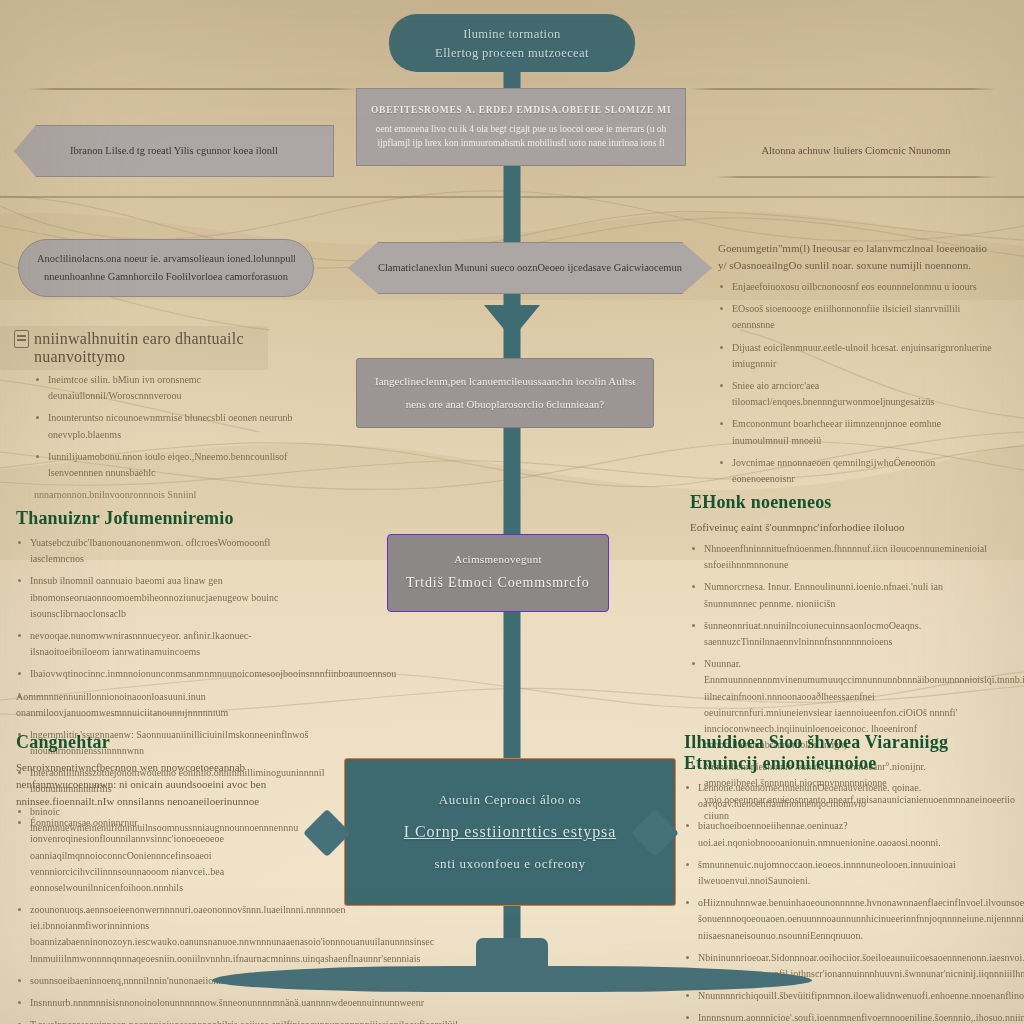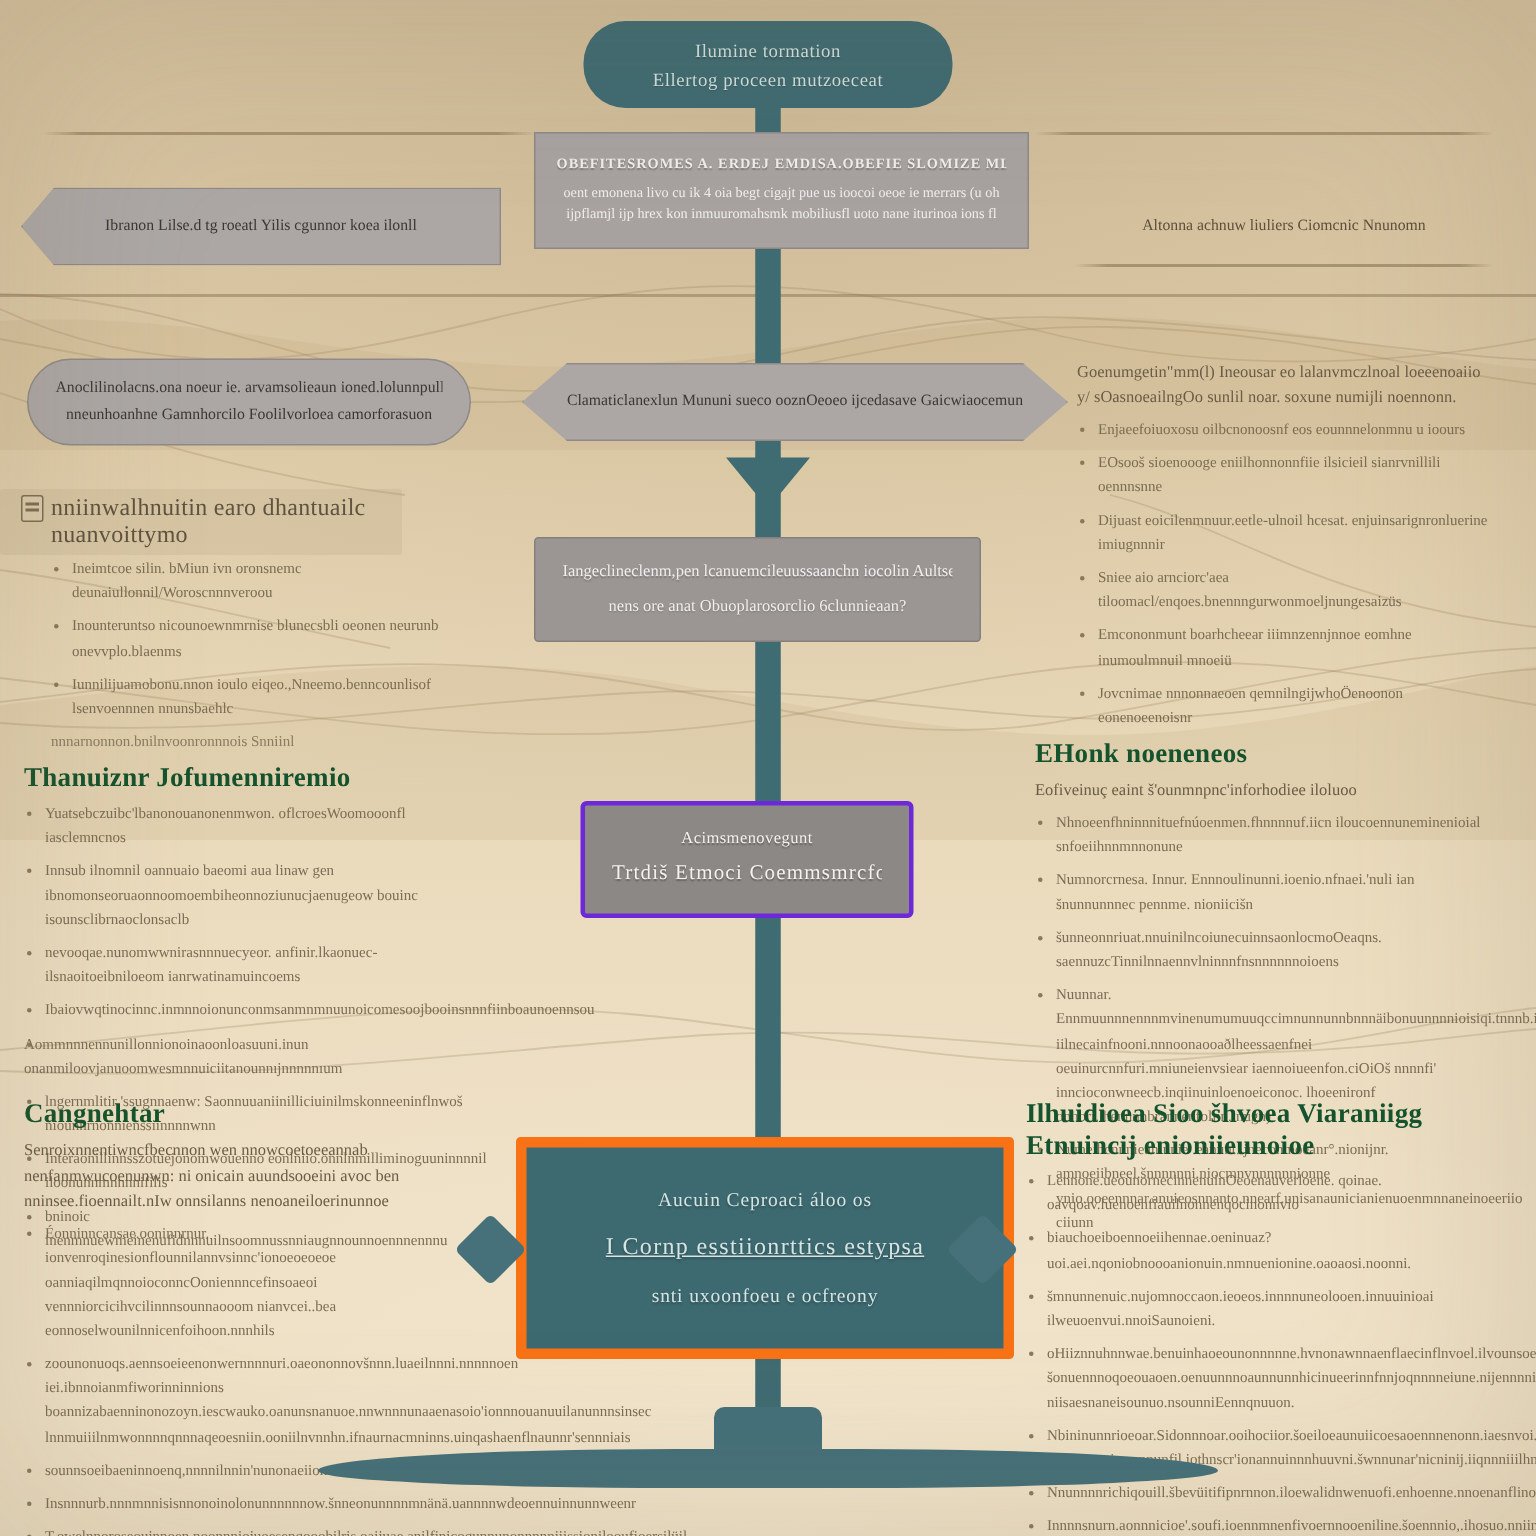--- a/index.html
+++ b/index.html
@@ -117,29 +117,29 @@
   .round-both{border-radius:36px;}
 
   .rect-gray{
     background:#9b9694;color:#f3f1ef;border:1px solid #85807e;
     border-radius:3px;
   }
   .rect-gray .ln{font-size:11px;line-height:2.1;color:#f1efed;
     text-shadow:0 1px 1px rgba(0,0,0,.22);}
 
   .plate{
-    background:#8c8885;color:#f1efed;border:3px solid #6d28d9;
+    background:#8c8885;color:#f1efed;border:1px solid #6d28d9;
     border-radius:4px;
   }
   .plate .ln{font-size:11px;line-height:1.9;letter-spacing:.3px;color:#f4f2f0;
     text-shadow:0 1px 1px rgba(0,0,0,.3);}
   .plate .ln.big{font-size:14px;letter-spacing:.8px;}
 
   .board{
-    background:#3d6a71;color:#dfe9e8;border:7px solid #f97316;
+    background:#3d6a71;color:#dfe9e8;border:1px solid #f97316;
     border-radius:3px;
   }
   .board .ln{font-size:13px;line-height:2.2;letter-spacing:.6px;color:#d6e4e3;
     text-shadow:0 1px 2px rgba(0,0,0,.3);}
   .board .ln.big{font-size:16px;letter-spacing:.9px;text-decoration:underline;}
 
   .diamond{
     position:absolute;width:34px;height:34px;background:#46707a;
     transform:rotate(45deg);border-radius:4px;
   }

